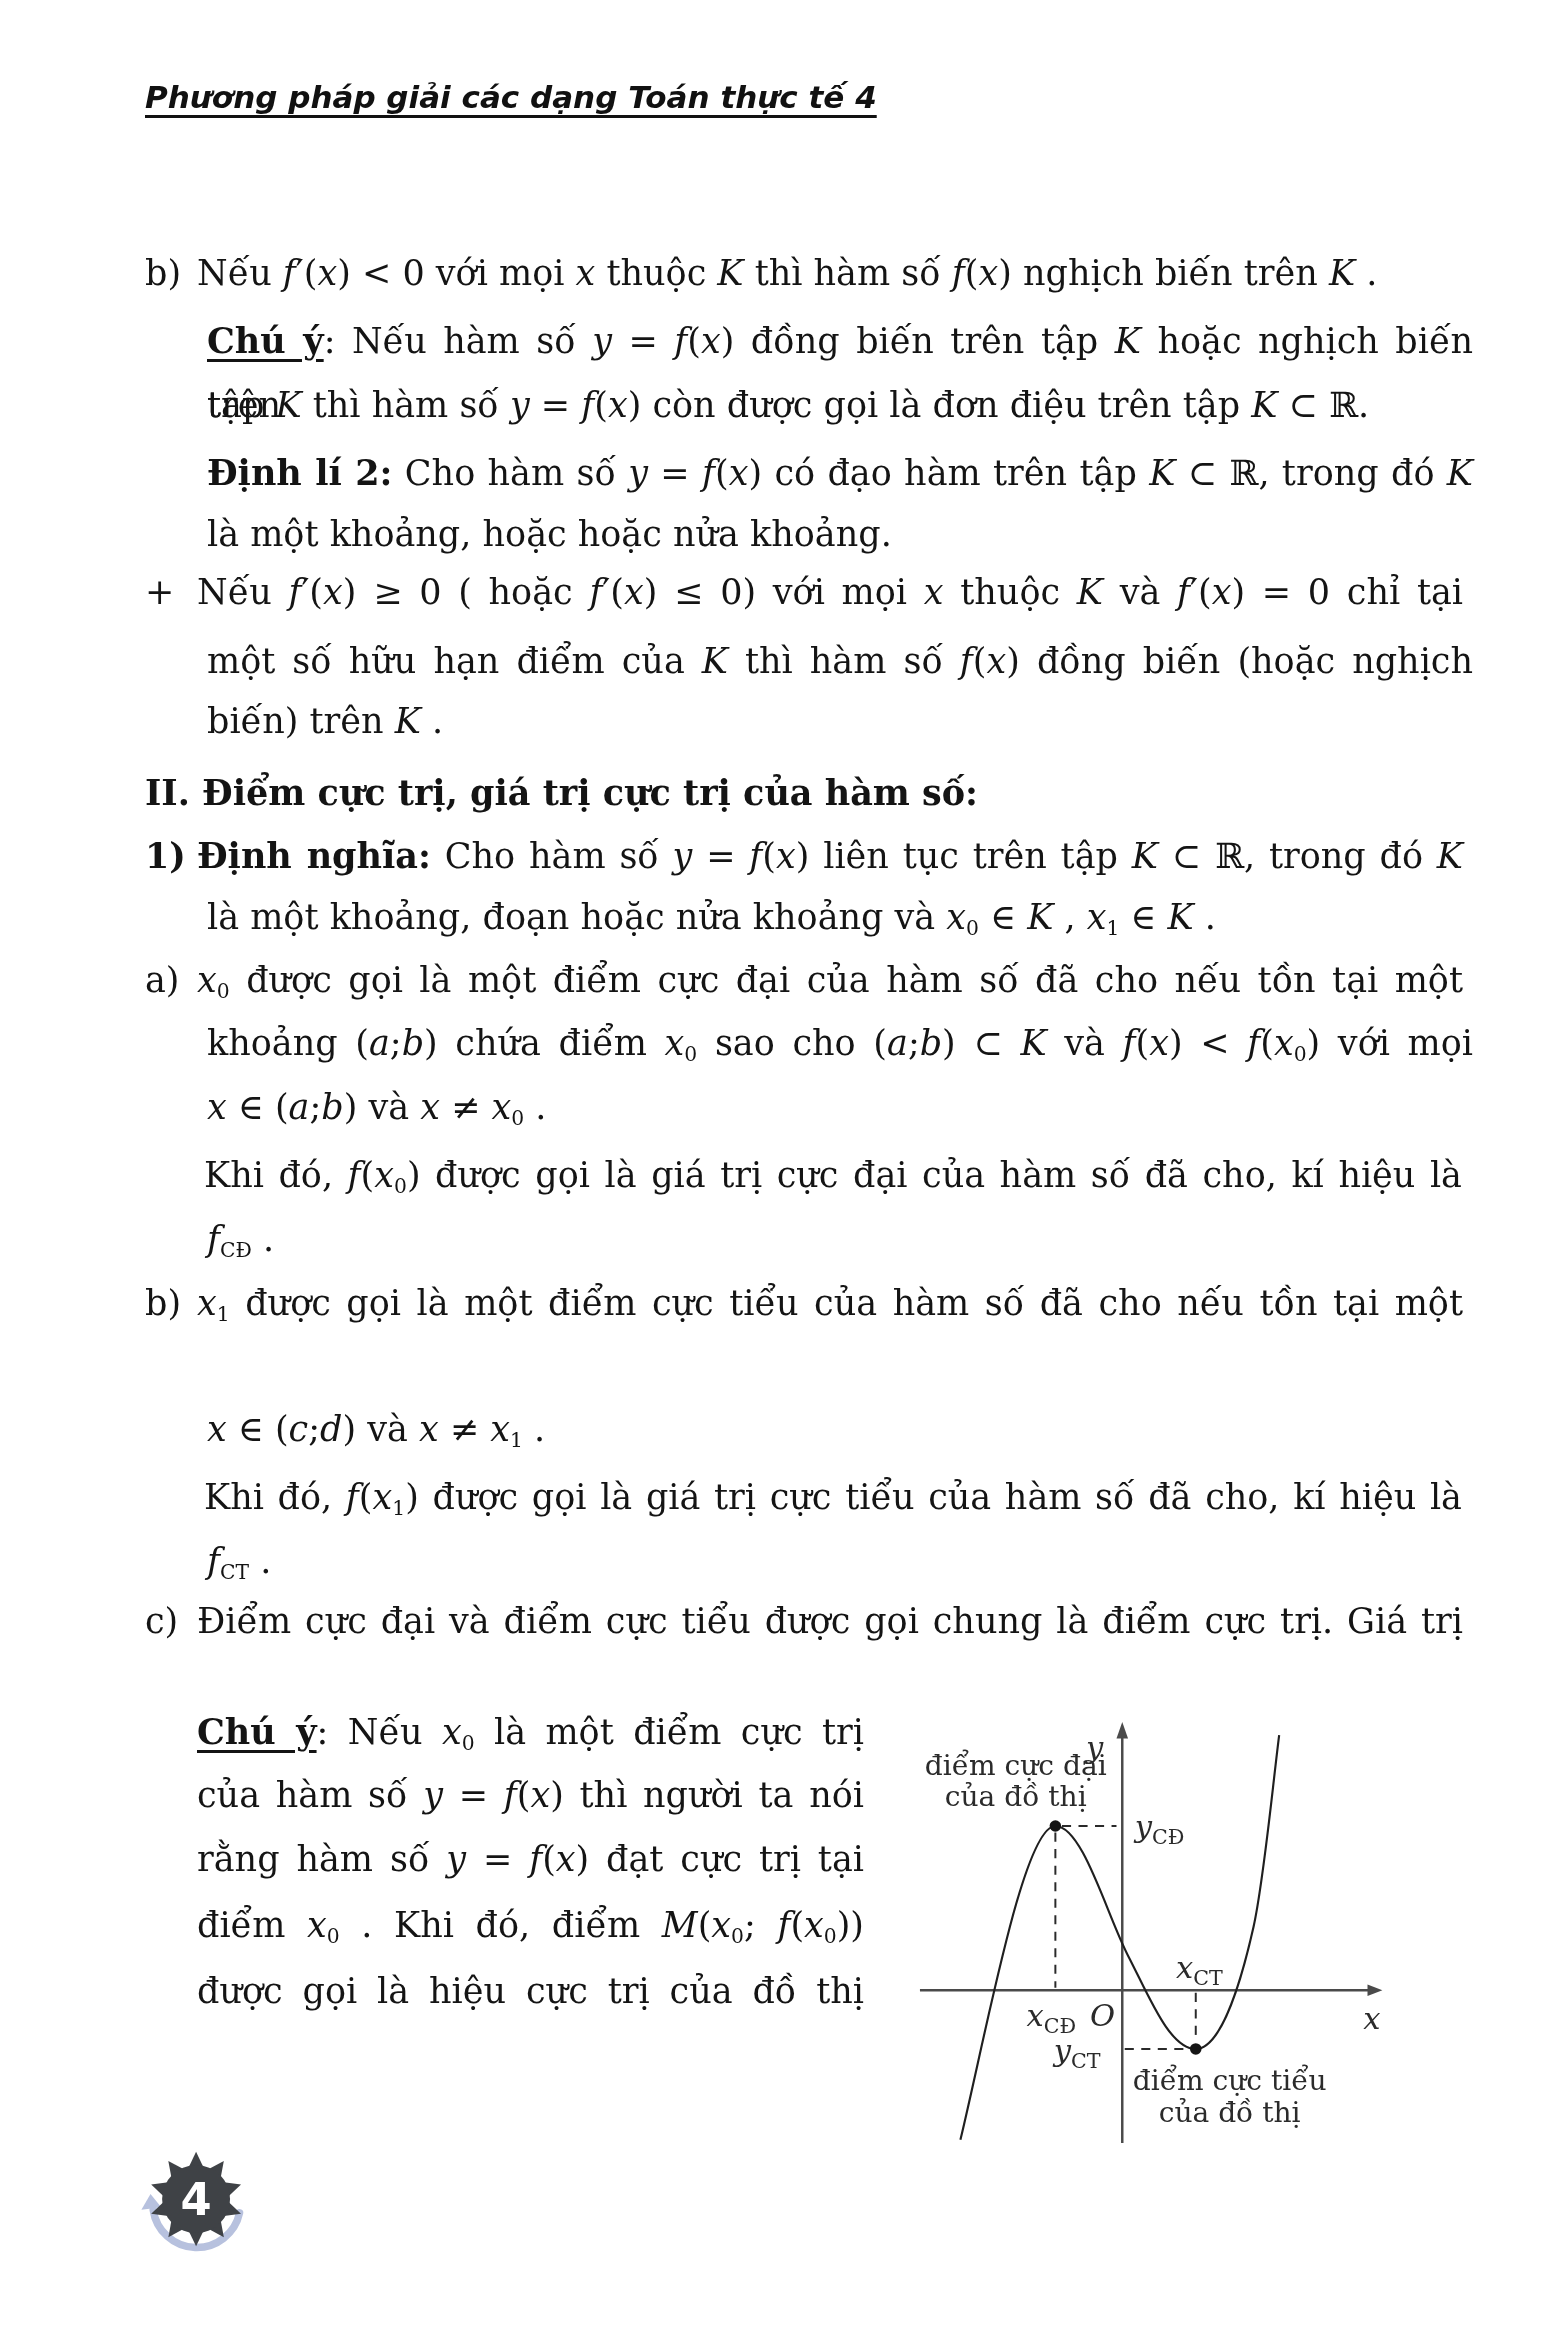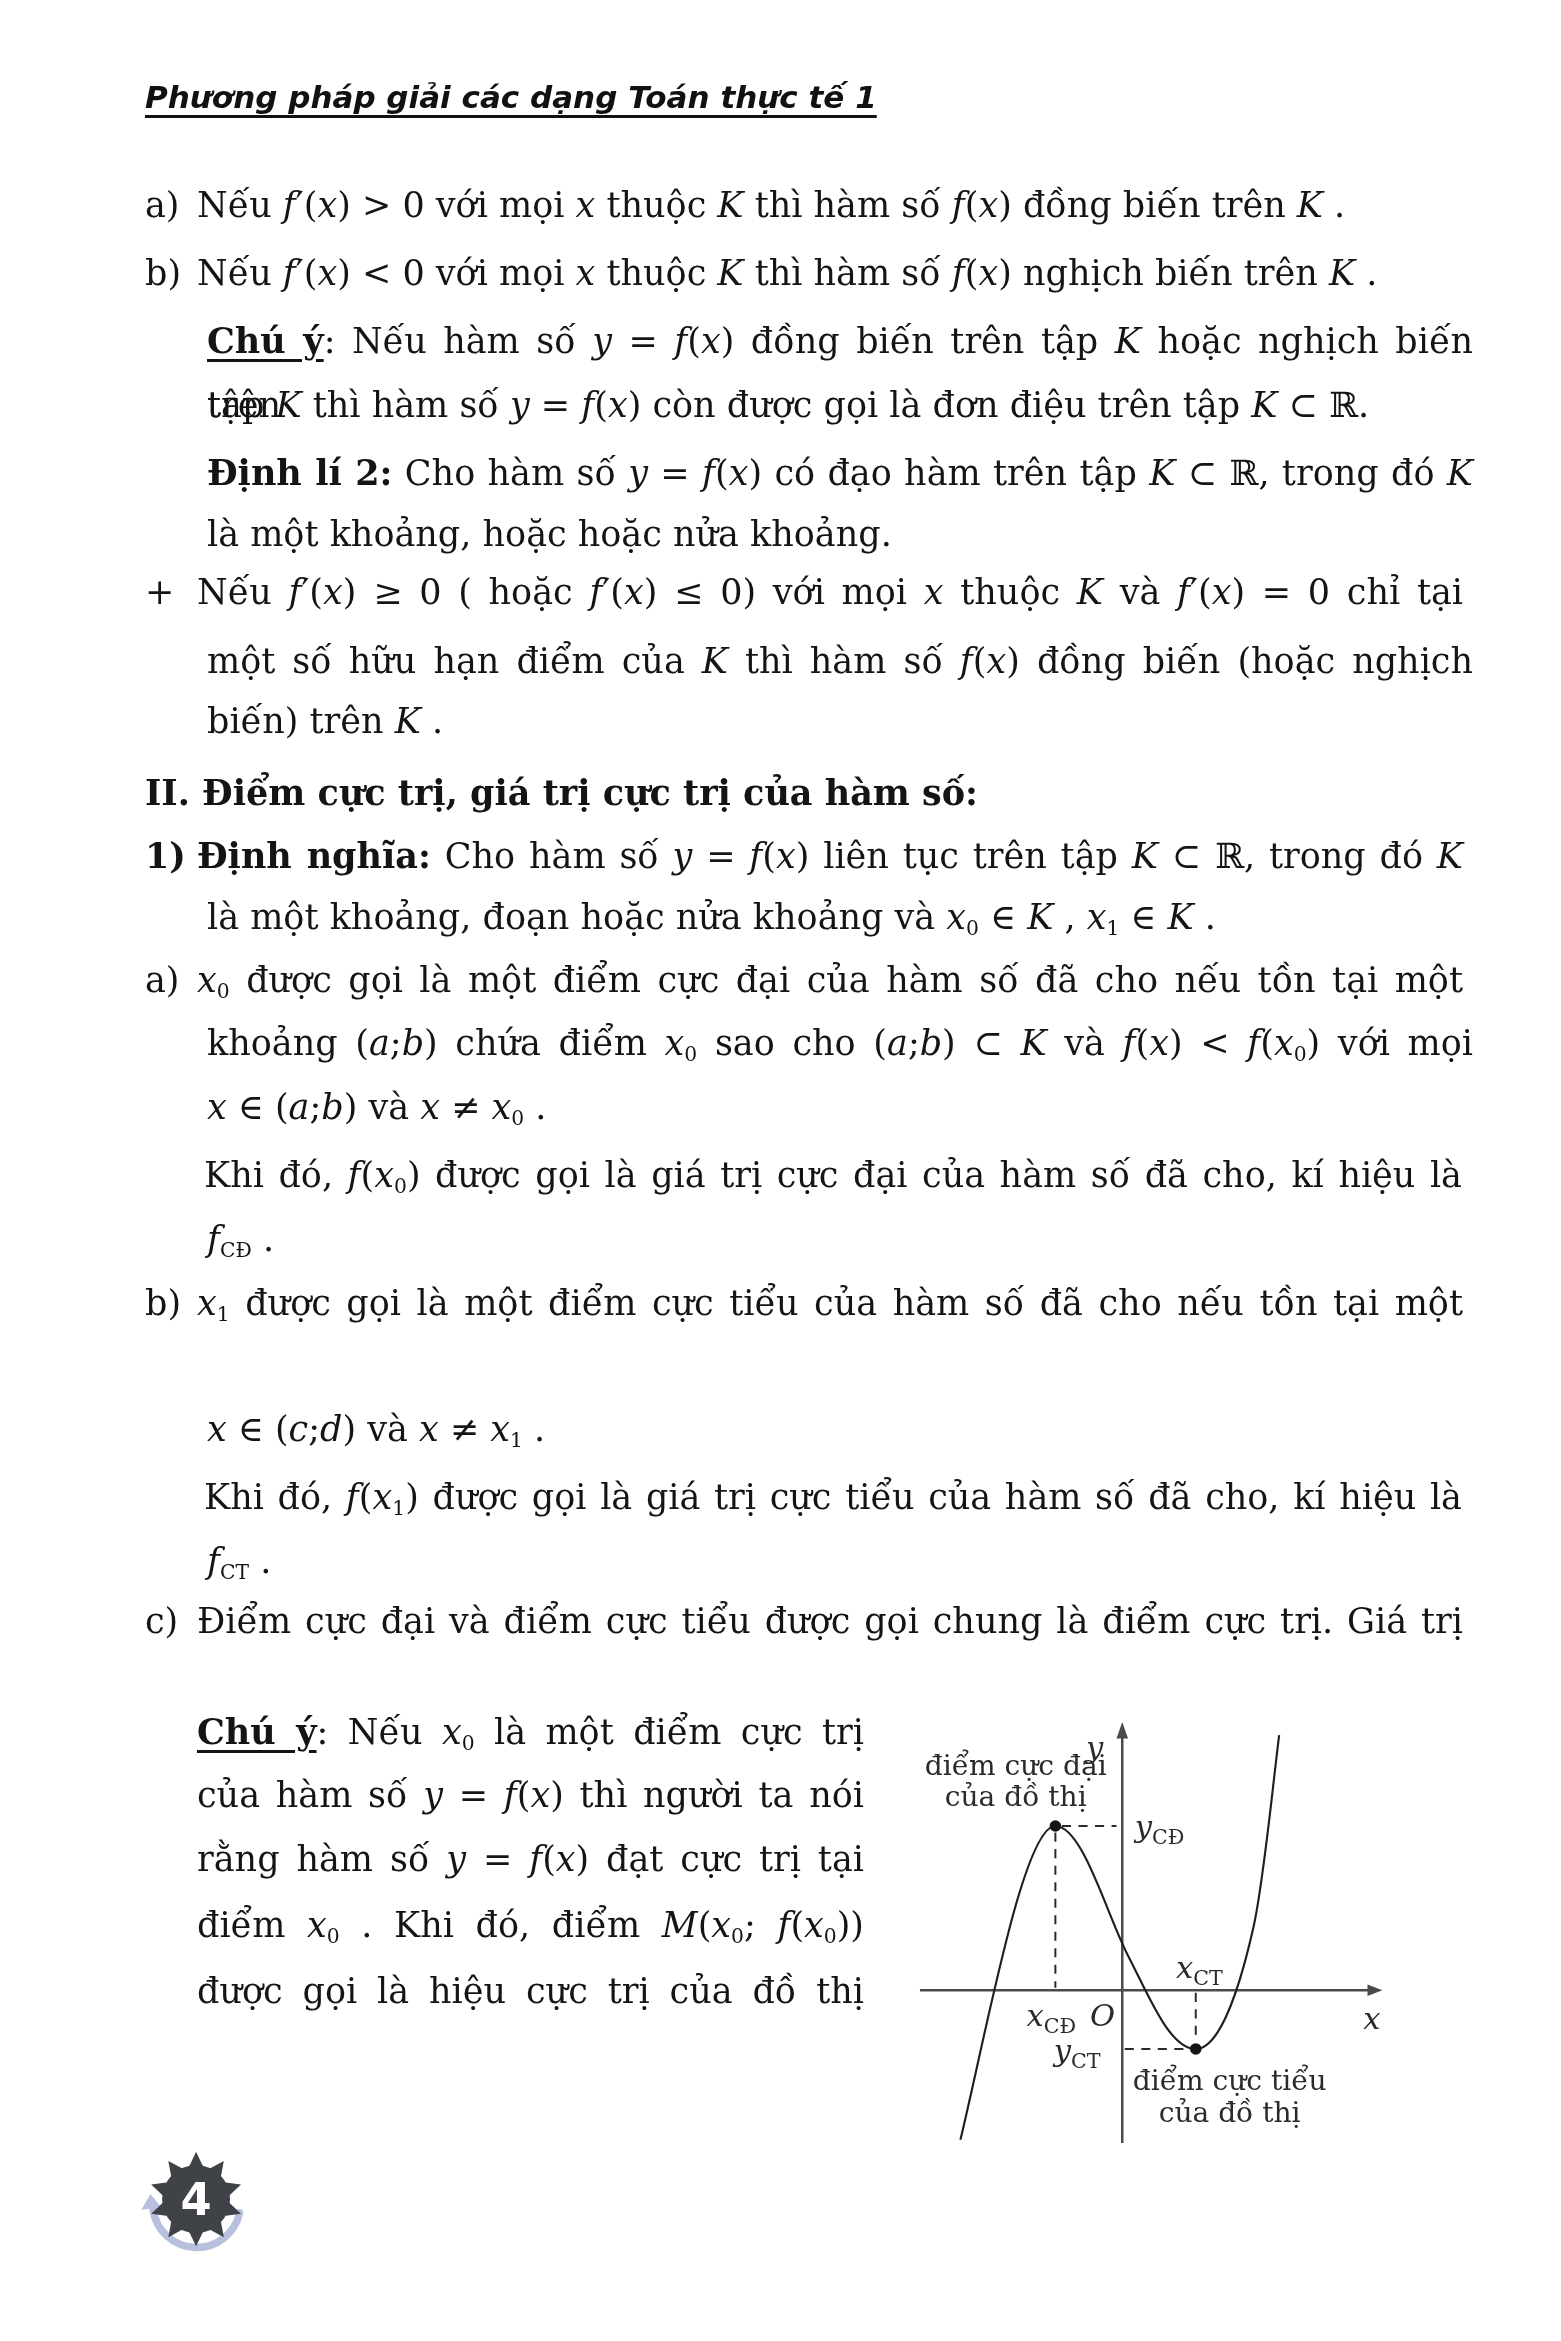--- a/index.html
+++ b/index.html
@@ -45,23 +45,22 @@
   .badge text {
     font-family: "DejaVu Sans", "Liberation Sans", sans-serif;
     font-weight: bold; fill: #ffffff;
   }
 </style>
 </head>
 <body>
 
 <div class="page">
 
-  <div class="header">Phương pháp giải các dạng Toán thực tế 1</div>
+  <div class="header">Phương pháp giải các dạng Toán thực tế 4</div>
 
-  <div class="ln full-m" style="top:173px"><span class="mk">a)</span><span>Nếu <i>f</i>′(<i>x</i>) &gt; 0 với mọi <i>x</i> thuộc <i>K</i> thì hàm số <i>f</i>(<i>x</i>) đồng biến trên <i>K</i> .</span></div>
   <div class="ln full-m" style="top:241px"><span class="mk">b)</span><span>Nếu <i>f</i>′(<i>x</i>) &lt; 0 với mọi <i>x</i> thuộc <i>K</i> thì hàm số <i>f</i>(<i>x</i>) nghịch biến trên <i>K</i> .</span></div>
   <div class="ln j full-c" style="top:309px"><b><u>Chú ý</u></b>: Nếu hàm số <i>y</i> = <i>f</i>(<i>x</i>) đồng biến trên tập <i>K</i> hoặc nghịch biến trên</div>
   <div class="ln full-c" style="top:373px">tập <i>K</i> thì hàm số <i>y</i> = <i>f</i>(<i>x</i>) còn được gọi là đơn điệu trên tập <i>K</i> ⊂ ℝ.</div>
   <div class="ln j full-c" style="top:441px"><b>Định lí 2:</b> Cho hàm số <i>y</i> = <i>f</i>(<i>x</i>) có đạo hàm trên tập <i>K</i> ⊂ ℝ, trong đó <i>K</i></div>
   <div class="ln full-c" style="top:502px">là một khoảng, hoặc hoặc nửa khoảng.</div>
   <div class="ln j full-m" style="top:560px"><span class="mk">+</span><span>Nếu <i>f</i>′(<i>x</i>) ≥ 0 ( hoặc <i>f</i>′(<i>x</i>) ≤ 0) với mọi <i>x</i> thuộc <i>K</i> và <i>f</i>′(<i>x</i>) = 0 chỉ tại</span></div>
   <div class="ln j full-c" style="top:629px">một số hữu hạn điểm của <i>K</i> thì hàm số <i>f</i>(<i>x</i>) đồng biến (hoặc nghịch</div>
   <div class="ln full-c" style="top:689px">biến) trên <i>K</i> .</div>
   <div class="ln full-m hd" style="top:761px">II. Điểm cực trị, giá trị cực trị của hàm số:</div>
   <div class="ln j full-m" style="top:824px"><span class="mk bold">1)</span><span><b>Định nghĩa:</b> Cho hàm số <i>y</i> = <i>f</i>(<i>x</i>) liên tục trên tập <i>K</i> ⊂ ℝ, trong đó <i>K</i></span></div>

